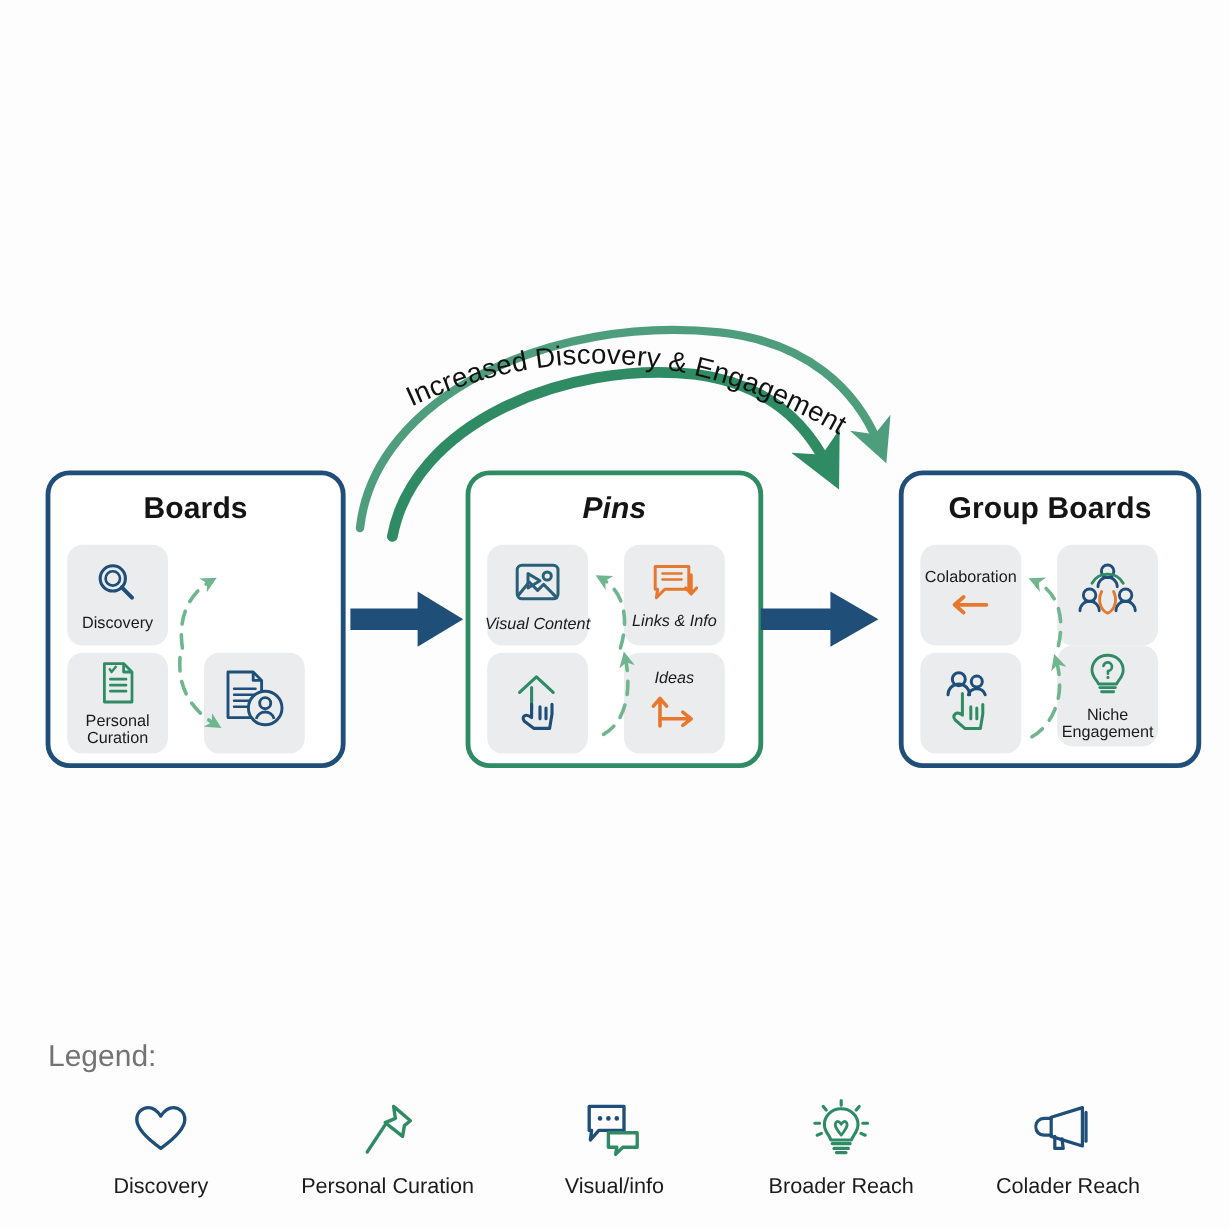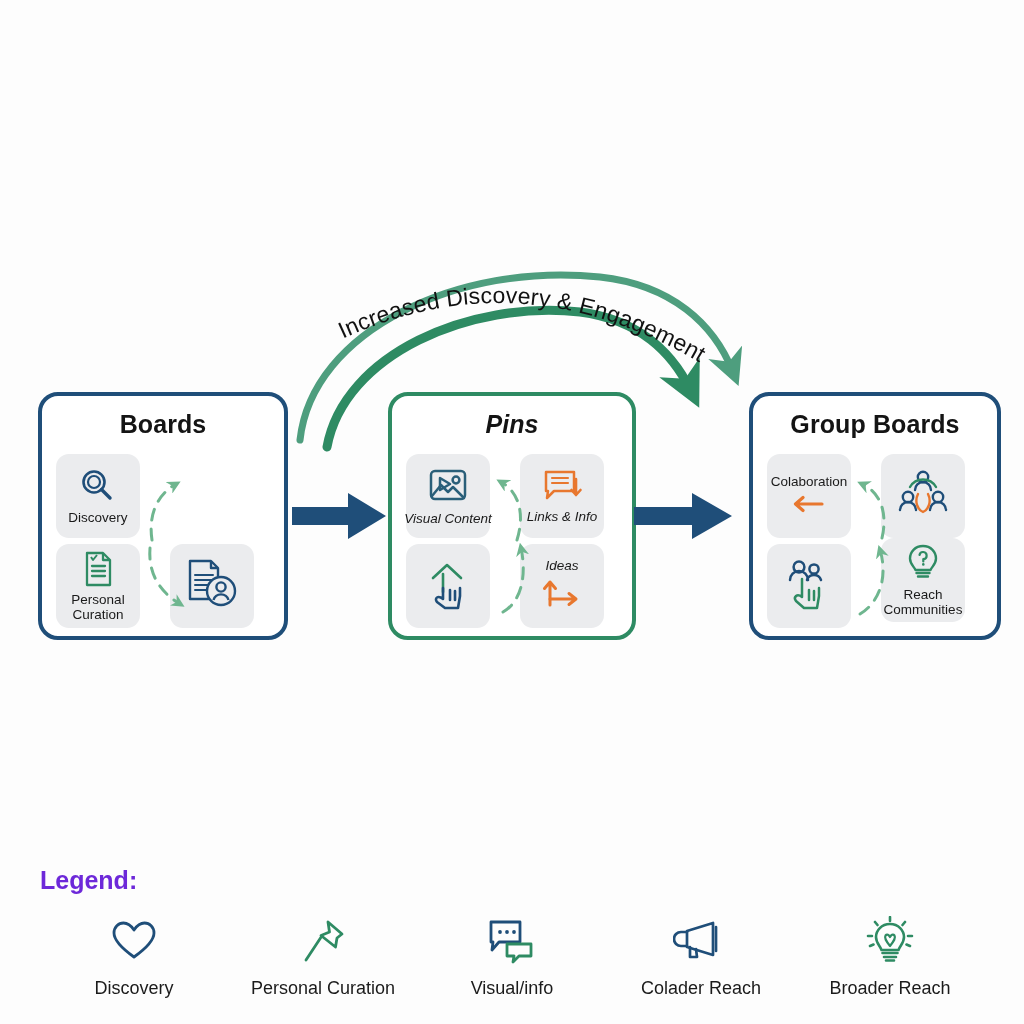--- a/index.html
+++ b/index.html
@@ -113,22 +113,22 @@
     position: absolute;
     left: 0;
     top: 856px;
     width: 1024px;
   }
   .legend-title {
     position: absolute;
     left: 40px;
     top: 10px;
     font-size: 25px;
-    font-weight: 700;
-    color: #6d28d9;
+    font-weight: 400;
+    color: #737373;
   }
   .legend-row {
     position: absolute;
     left: 40px;
     top: 52px;
     width: 944px;
     display: flex;
     justify-content: space-between;
     align-items: flex-start;
   }
@@ -362,21 +362,21 @@
         <span class="ic">
           <svg width="38" height="40" viewBox="0 0 38 40">
             <g fill="none" stroke="#2E8B63" stroke-width="2.4" stroke-linecap="round" stroke-linejoin="round">
               <path d="M 19 3 C 11 3 6 9 6 15.5 C 6 21 10 23.5 11.5 27 L 26.5 27 C 28 23.5 32 21 32 15.5 C 32 9 27 3 19 3 z"></path>
               <path d="M 12.5 30 L 25.5 30 M 14 33.5 L 24 33.5"></path>
               <path d="M 15.5 12 a 3.6 3.6 0 1 1 3.8 4.2 L 19.3 18.5" stroke-width="2.2"></path>
               <path d="M 19.3 21.4 L 19.3 21.5" stroke-width="2.6"></path>
             </g>
           </svg>
         </span>
-        <span class="cap wrap">Reach Communities</span>
+        <span class="cap wrap">Niche Engagement</span>
       </div>
     </div>
 
     <svg class="cycle" viewBox="0 0 70 190">
       <defs>
         <marker id="cycHead3" viewBox="0 0 10 10" refX="6" refY="5" markerWidth="4.4" markerHeight="4.4" orient="auto-start-reverse">
           <path d="M 0 0 L 10 5 L 0 10 L 3 5 z" fill="#6FB68F"></path>
         </marker>
       </defs>
       <g fill="none" stroke="#6FB68F" stroke-width="3" stroke-linecap="round" stroke-dasharray="11 9" marker-end="url(#cycHead3)">
@@ -432,42 +432,42 @@
               <circle cx="28" cy="14" r="1.9" fill="#1F4E79" stroke="none"></circle>
               <path d="M 21 26 L 45 26 L 45 38 L 33 38 L 27 44 L 28 38 L 21 38 z" stroke="#2E8B63"></path>
             </g>
           </svg>
         </span>
         <span class="llabel">Visual/info</span>
       </div>
 
       <div class="legend-item">
         <span class="lic">
+          <svg width="54" height="50" viewBox="0 0 54 50">
+            <g fill="none" stroke="#2E8B63" stroke-width="2.6" stroke-linecap="round" stroke-linejoin="round">
+              <path d="M 27 8 C 18.5 8 13 14.5 13 21 C 13 27 17 29.5 18.5 34 L 35.5 34 C 37 29.5 41 27 41 21 C 41 14.5 35.5 8 27 8 z"></path>
+              <path d="M 19.5 37 L 34.5 37 M 21 41 L 33 41 M 23 44.5 L 31 44.5"></path>
+              <path d="M 27 1 L 27 5 M 12 6 L 14.5 9 M 42 6 L 39.5 9 M 5 20 L 9 20 M 49 20 L 45 20 M 7 30 L 10.5 28.5 M 47 30 L 43.5 28.5"></path>
+              <path d="M 27 30 C 23 25 21 22 22.5 19.5 C 24 17.5 26 19 27 21 C 28 19 30 17.5 31.5 19.5 C 33 22 31 25 27 30 z" stroke-width="2.2"></path>
+            </g>
+          </svg>
+        </span>
+        <span class="llabel">Broader Reach</span>
+      </div>
+
+      <div class="legend-item">
+        <span class="lic">
           <svg width="56" height="44" viewBox="0 0 56 44">
             <g fill="none" stroke="#1F4E79" stroke-width="2.7" stroke-linejoin="round" stroke-linecap="round">
               <path d="M 14 12 L 40 4 L 40 36 L 14 28 z"></path>
               <path d="M 43 8 L 43 32"></path>
               <path d="M 14 13 L 8 13 a 6 6 0 0 0 0 14 L 14 27"></path>
               <path d="M 17 28 L 17 38 L 24 38 L 23 30"></path>
             </g>
           </svg>
         </span>
         <span class="llabel">Colader Reach</span>
       </div>
 
-      <div class="legend-item">
-        <span class="lic">
-          <svg width="54" height="50" viewBox="0 0 54 50">
-            <g fill="none" stroke="#2E8B63" stroke-width="2.6" stroke-linecap="round" stroke-linejoin="round">
-              <path d="M 27 8 C 18.5 8 13 14.5 13 21 C 13 27 17 29.5 18.5 34 L 35.5 34 C 37 29.5 41 27 41 21 C 41 14.5 35.5 8 27 8 z"></path>
-              <path d="M 19.5 37 L 34.5 37 M 21 41 L 33 41 M 23 44.5 L 31 44.5"></path>
-              <path d="M 27 1 L 27 5 M 12 6 L 14.5 9 M 42 6 L 39.5 9 M 5 20 L 9 20 M 49 20 L 45 20 M 7 30 L 10.5 28.5 M 47 30 L 43.5 28.5"></path>
-              <path d="M 27 30 C 23 25 21 22 22.5 19.5 C 24 17.5 26 19 27 21 C 28 19 30 17.5 31.5 19.5 C 33 22 31 25 27 30 z" stroke-width="2.2"></path>
-            </g>
-          </svg>
-        </span>
-        <span class="llabel">Broader Reach</span>
-      </div>
-
     </div>
   </div>
 
 </div>
 
 </body></html>

